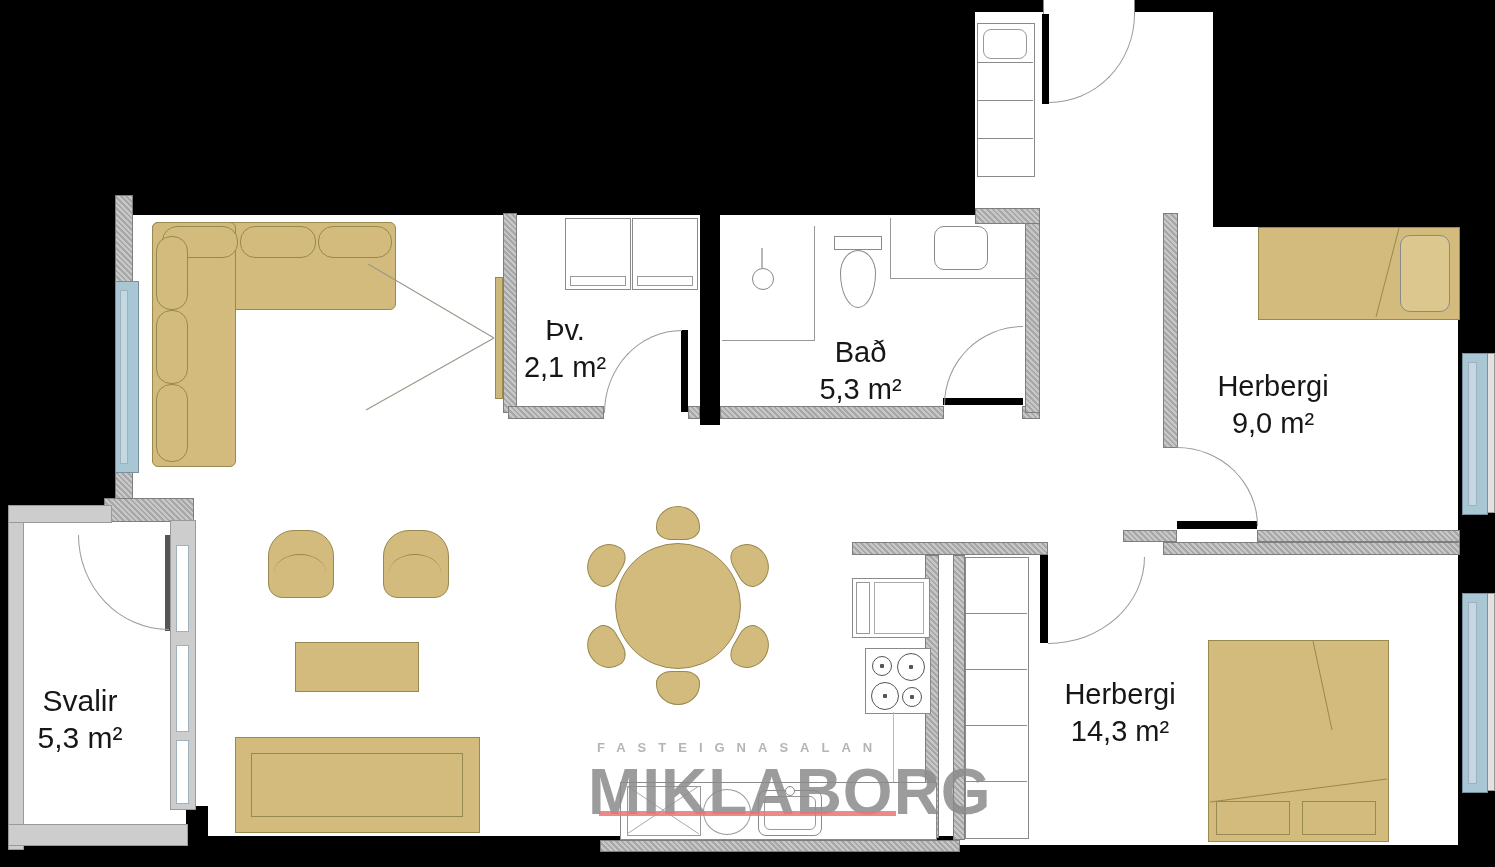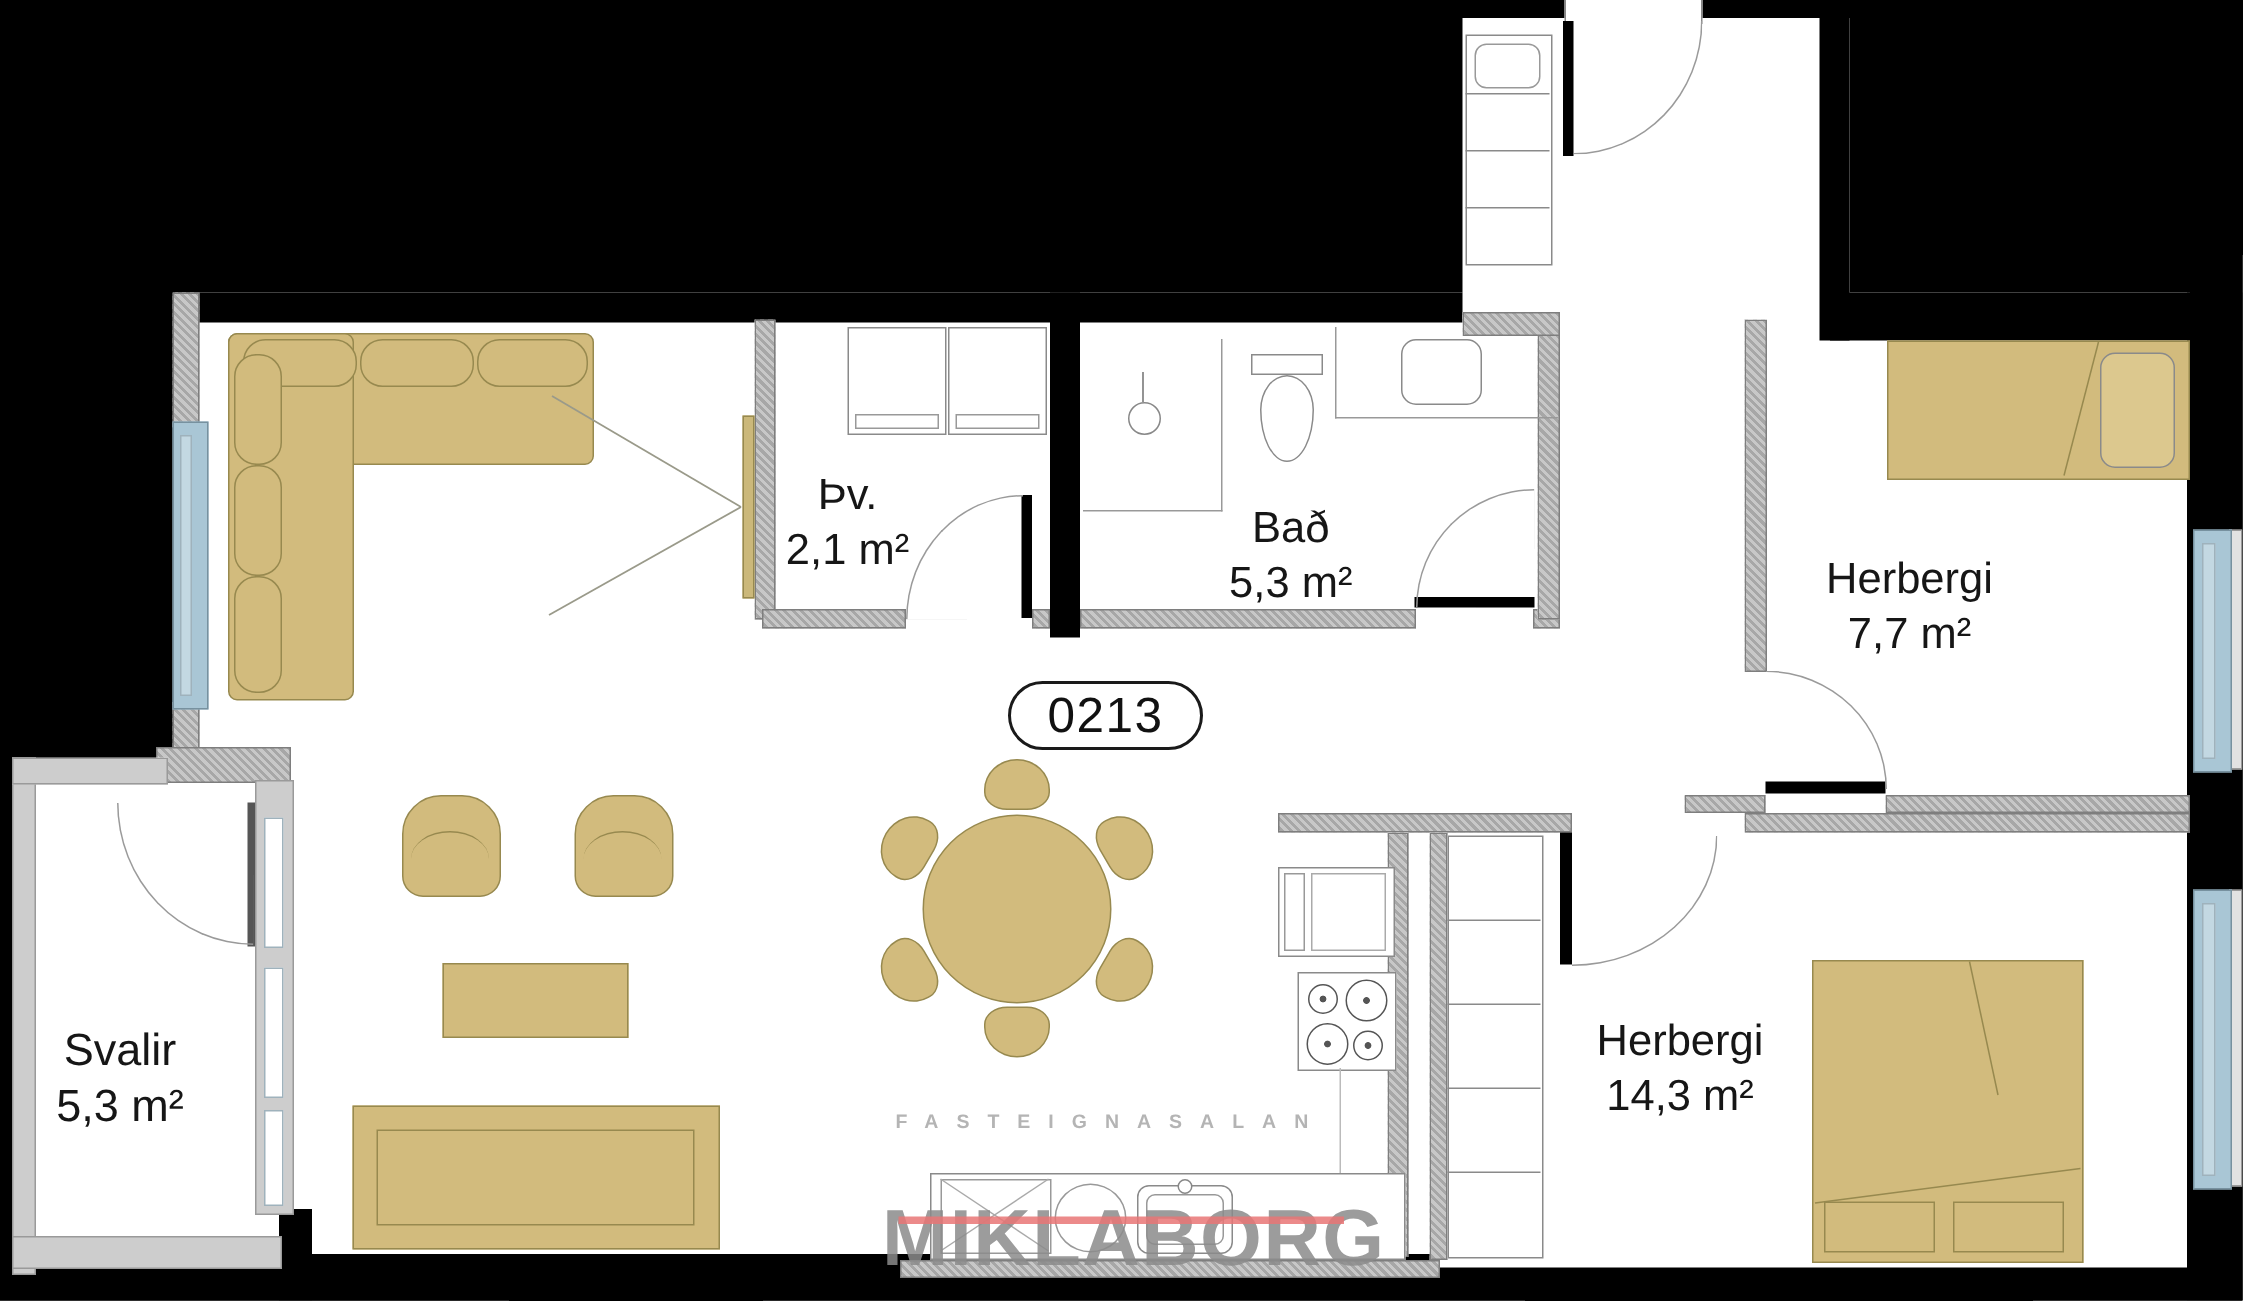--- a/index.html
+++ b/index.html
@@ -181,51 +181,48 @@
     <line x1="368" y1="264" x2="494" y2="338" stroke="#9a9a8a" stroke-width="1.2"></line>
     <line x1="366" y1="410" x2="494" y2="338" stroke="#9a9a8a" stroke-width="1.2"></line>
     <line x1="762" y1="248" x2="762" y2="268" stroke="#888" stroke-width="1.2"></line>
     <line x1="1399" y1="228" x2="1376" y2="317" stroke="#97894f" stroke-width="1"></line>
     <line x1="1210" y1="802" x2="1387" y2="779" stroke="#97894f" stroke-width="1"></line>
     <line x1="1313" y1="641" x2="1332" y2="730" stroke="#97894f" stroke-width="1"></line>
     <line x1="627" y1="786" x2="699" y2="834" stroke="#aaa" stroke-width="1"></line>
     <line x1="627" y1="834" x2="699" y2="786" stroke="#aaa" stroke-width="1"></line>
   </svg>
 
-  <div class="badge" style="left:672px;top:454px;width:126px;height:42px;font-size:33px;line-height:42px;letter-spacing:1px;">
-    <span>0213</span>
-  </div>
 
   <div class="label" style="left:500px;top:312px;width:130px;">
     <div>Þv.</div>
     <div>2,1 m²</div>
   </div>
 
   <div class="label" style="left:798px;top:334px;width:125px;">
     <div>Bað</div>
     <div>5,3 m²</div>
   </div>
 
 
   <div class="label" style="left:1203px;top:368px;width:140px;">
     <div>Herbergi</div>
-    <div>7,7 m²</div>
+    <div>9,0 m²</div>
   </div>
 
   <div class="label" style="left:1050px;top:676px;width:140px;">
     <div>Herbergi</div>
     <div>14,3 m²</div>
   </div>
 
   <div class="label" style="left:15px;top:682px;width:130px;font-size:30px;">
     <div>Svalir</div>
     <div>5,3 m²</div>
   </div>
 
   <div class="wm" style="left:597px;top:740px;width:320px;font-size:13px;letter-spacing:12px;color:#a8a8a8;font-weight:600;white-space:nowrap;">
     <span>FASTEIGNASALAN</span>
   </div>
-  <div class="wm" style="left:588px;top:755px;width:330px;font-size:53px;font-weight:bold;color:#8b8b8b;letter-spacing:1px;white-space:nowrap;margin-top:40px;">
+  <div class="wm" style="left:588px;top:755px;width:330px;font-size:64px;font-weight:bold;color:#8b8b8b;letter-spacing:1px;white-space:nowrap;">
     <span>MIKLABORG</span>
   </div>
   <div class="wm" style="left:599px;top:811px;width:297px;height:5px;background:#e97575;"></div>
 
 </div>
 
 </body></html>

